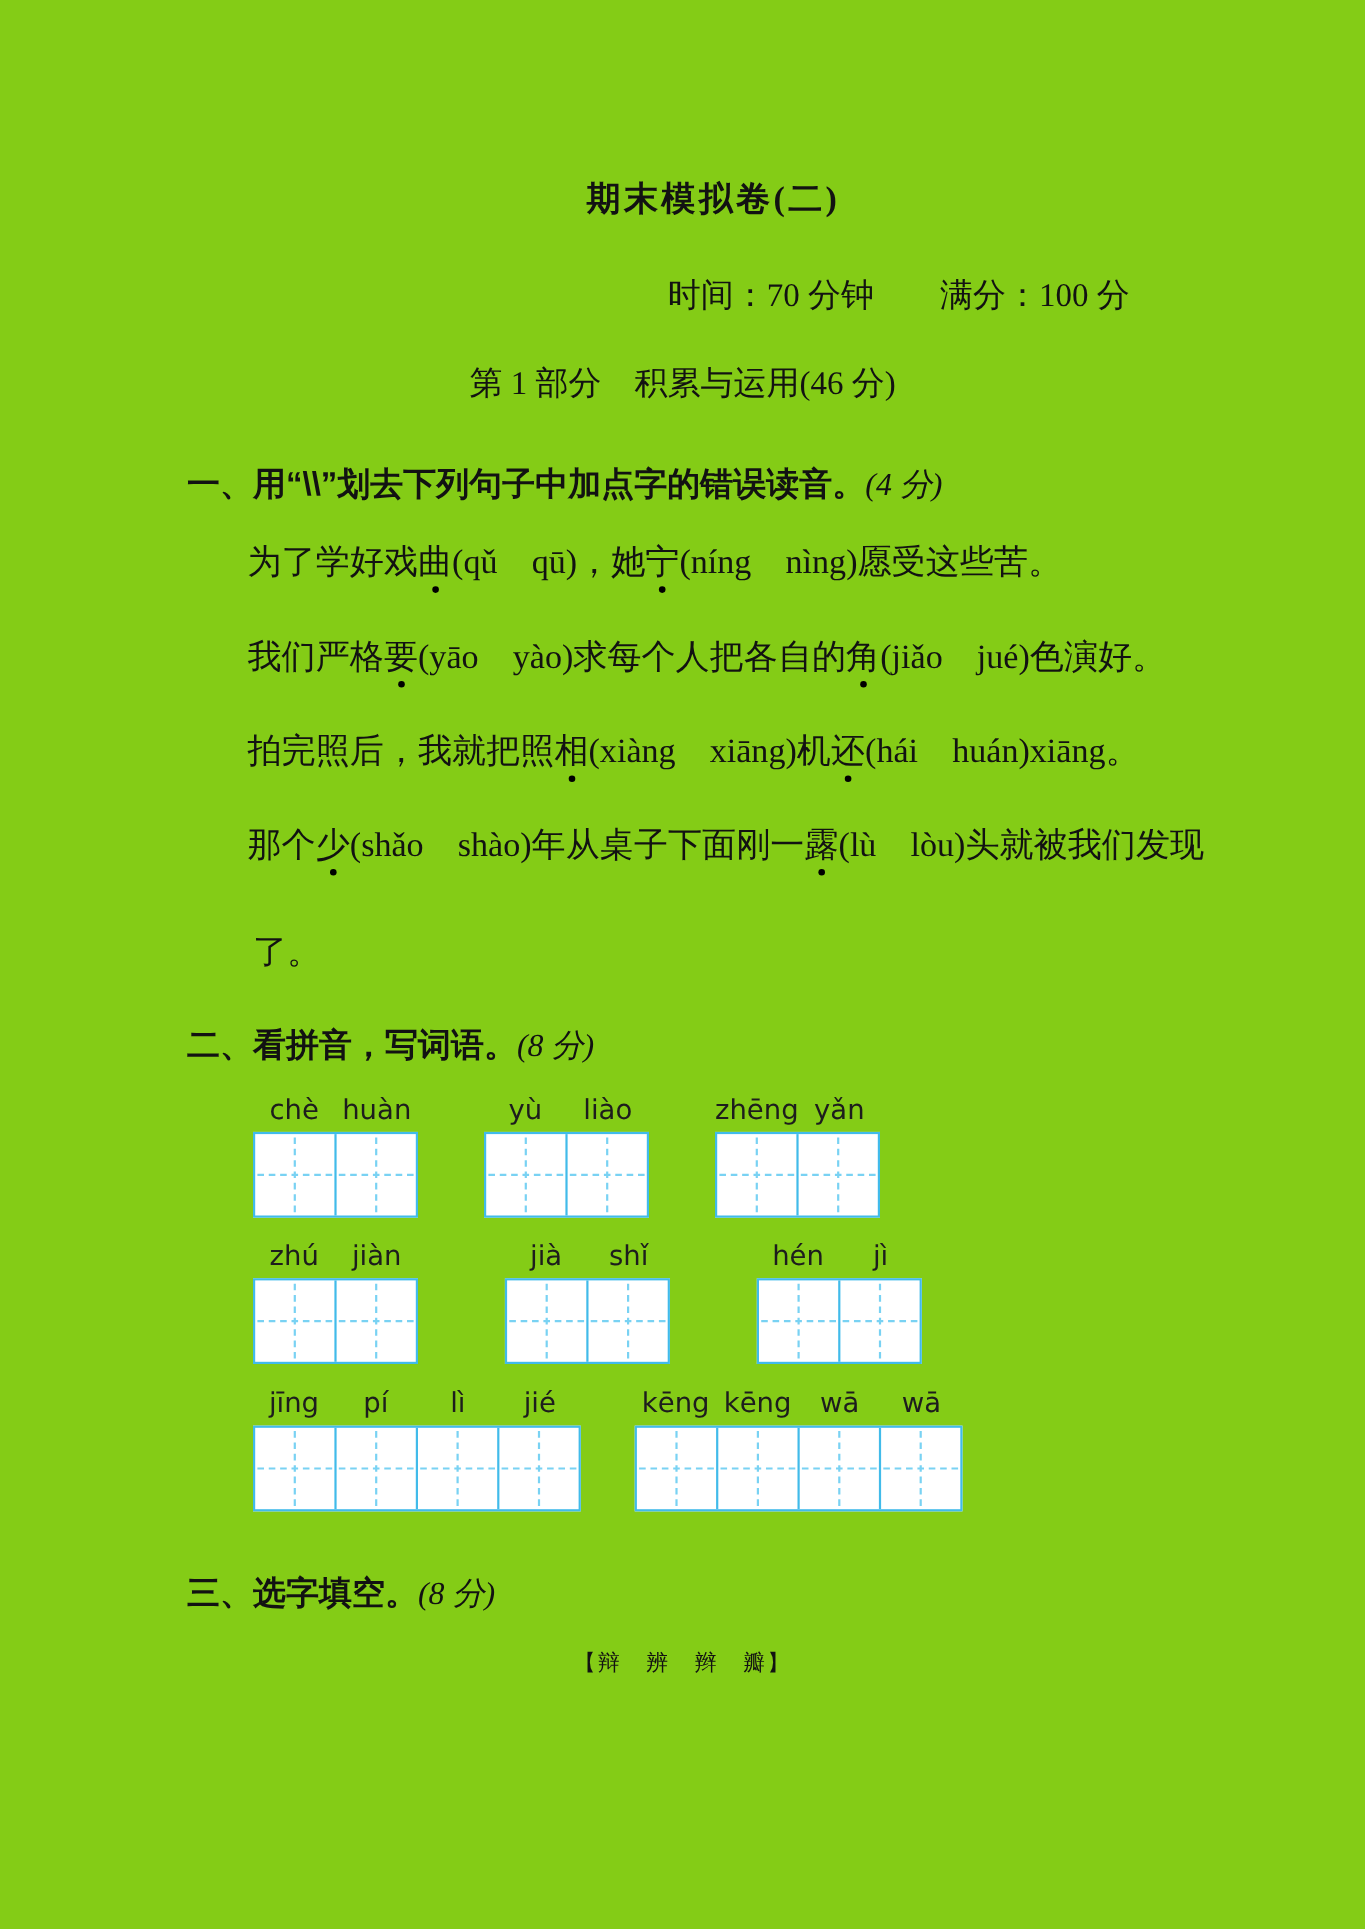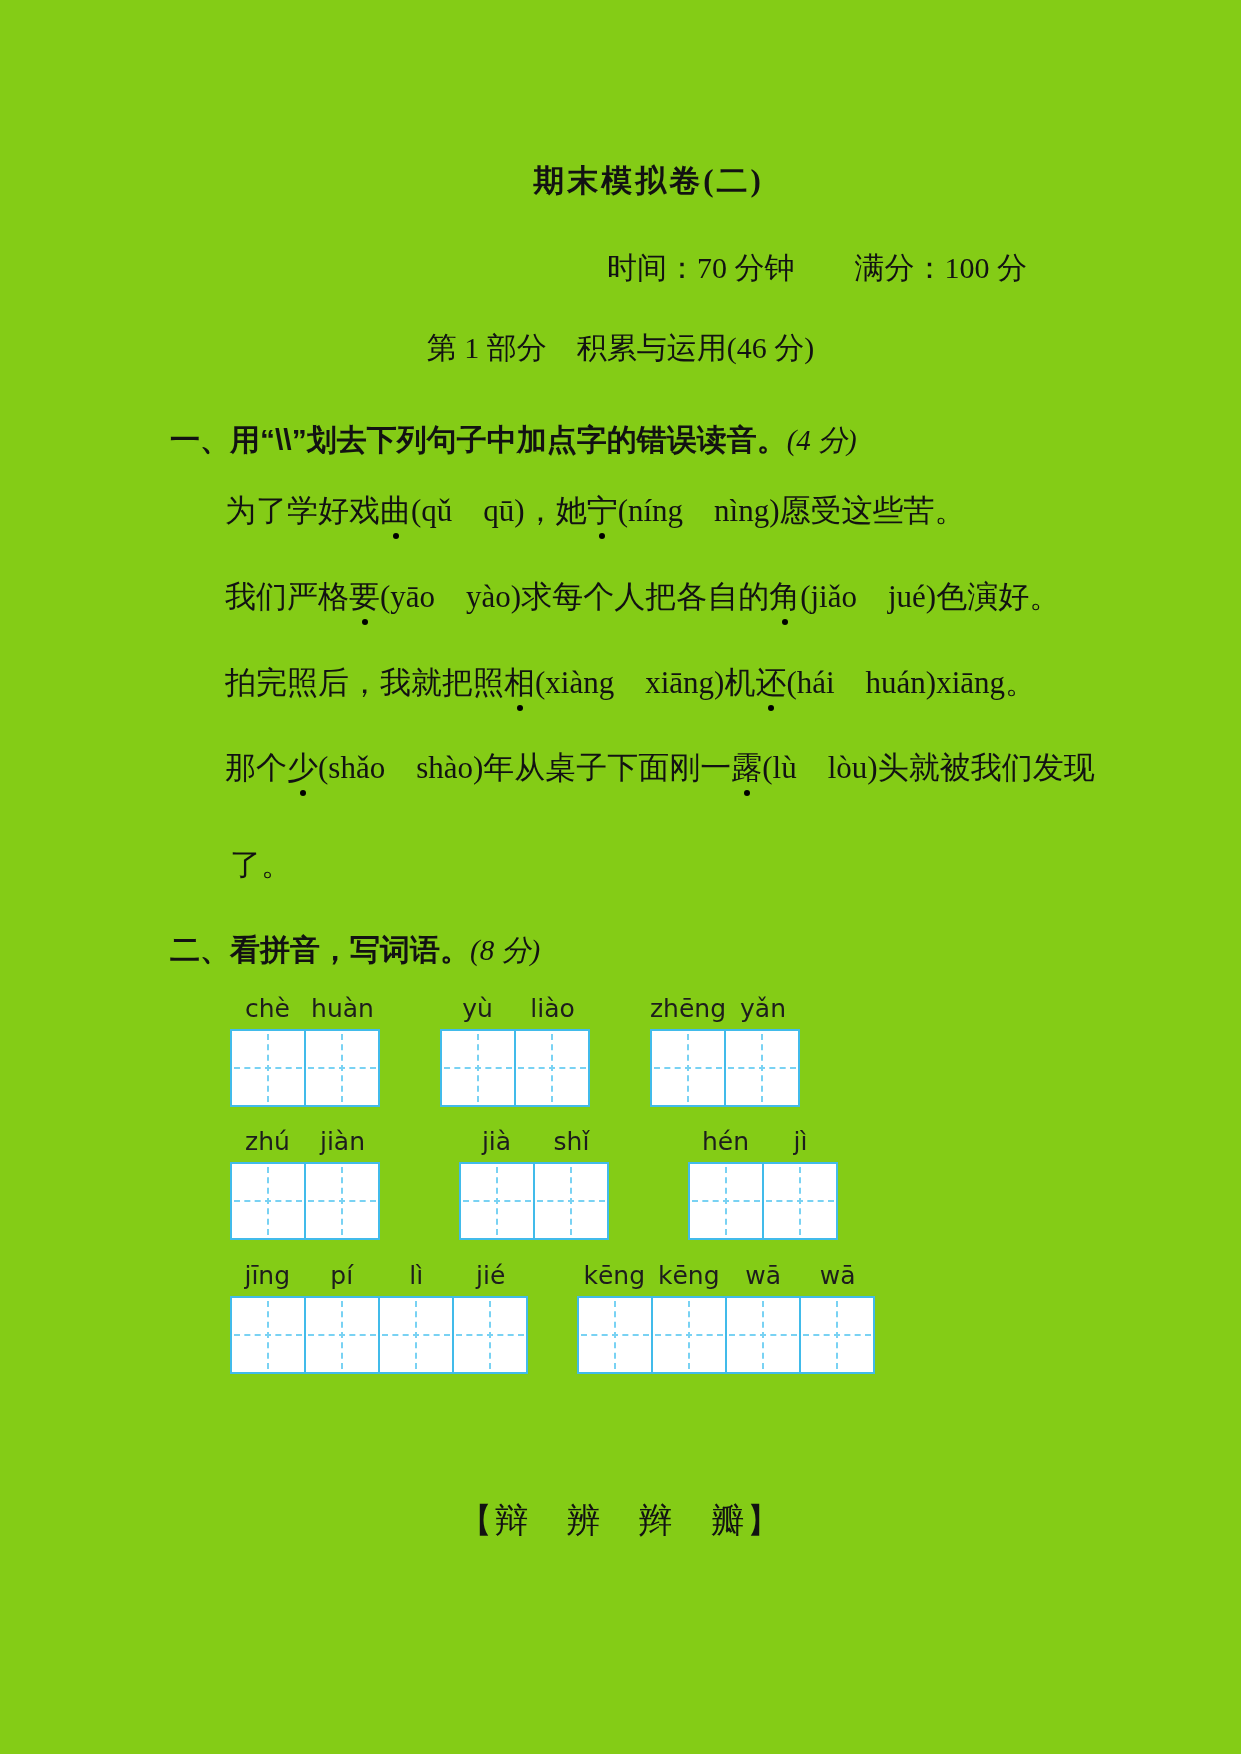--- a/index.html
+++ b/index.html
@@ -83,21 +83,21 @@
   .tian-cell::before{
     content:"";position:absolute;left:50%;top:3px;bottom:3px;width:0;
     border-left:2px dashed var(--grid-dash);margin-left:-1px;
   }
   .tian-cell::after{
     content:"";position:absolute;top:50%;left:2px;right:2px;height:0;
     border-top:2px dashed var(--grid-dash);margin-top:-1px;
   }
   .bracket-line{
     position:absolute;top:1498px;left:0;width:1241px;
-    text-align:center;font-size:34px;letter-spacing:2px;white-space:nowrap;
+    text-align:center;font-size:20px;letter-spacing:2px;white-space:nowrap;
   }
 </style>
 </head>
 <body>
 
 <div class="page">
 
   <div class="exam-title">期末模拟卷(二)</div>
 
   <div class="meta-line">时间：70 分钟　　满分：100 分</div>
@@ -206,16 +206,19 @@
         </div>
         <div class="tian-grid">
           <div class="tian-cell"></div>
           <div class="tian-cell"></div>
           <div class="tian-cell"></div>
           <div class="tian-cell"></div>
         </div>
       </div>
     </div>
 
+  <div class="q-heading q3-heading">
+    <span>三、选字填空。</span><span class="q-score">(8 分)</span>
+  </div>
 
   <div class="bracket-line">【辩　辨　辫　瓣】</div>
 
 </div>
 
 </body></html>

